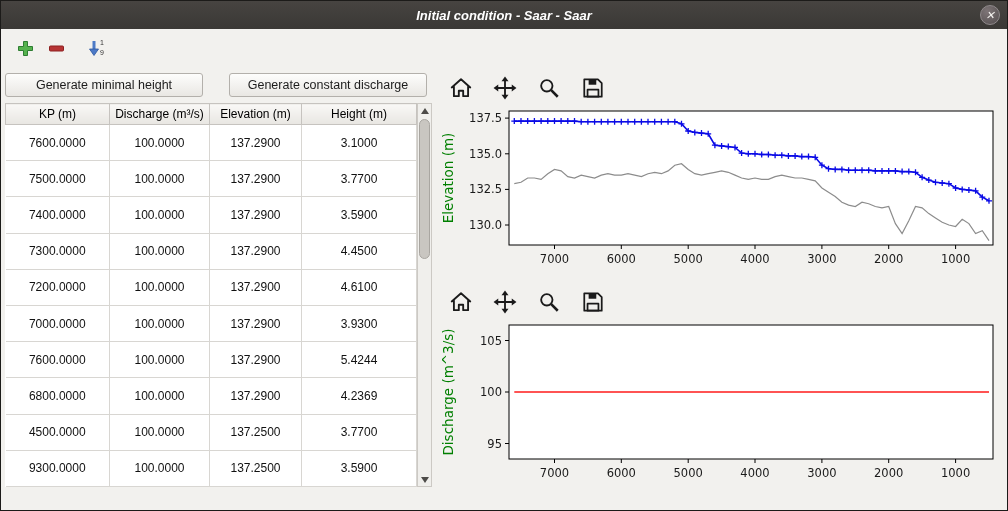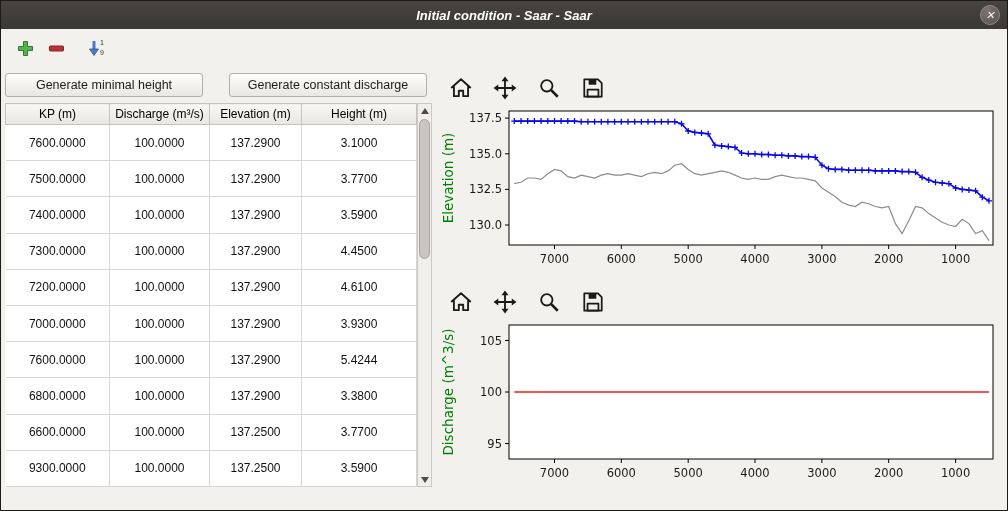--- a/index.html
+++ b/index.html
@@ -142,24 +142,24 @@
               <tr>
                 <td>7600.0000</td>
                 <td>100.0000</td>
                 <td>137.2900</td>
                 <td>5.4244</td>
               </tr>
               <tr>
                 <td>6800.0000</td>
                 <td>100.0000</td>
                 <td>137.2900</td>
-                <td>3.3800</td>
-              </tr>
-              <tr>
-                <td>6600.0000</td>
+                <td>4.2369</td>
+              </tr>
+              <tr>
+                <td>4500.0000</td>
                 <td>100.0000</td>
                 <td>137.2500</td>
                 <td>3.7700</td>
               </tr>
               <tr>
                 <td>9300.0000</td>
                 <td>100.0000</td>
                 <td>137.2500</td>
                 <td>3.5900</td>
               </tr>

